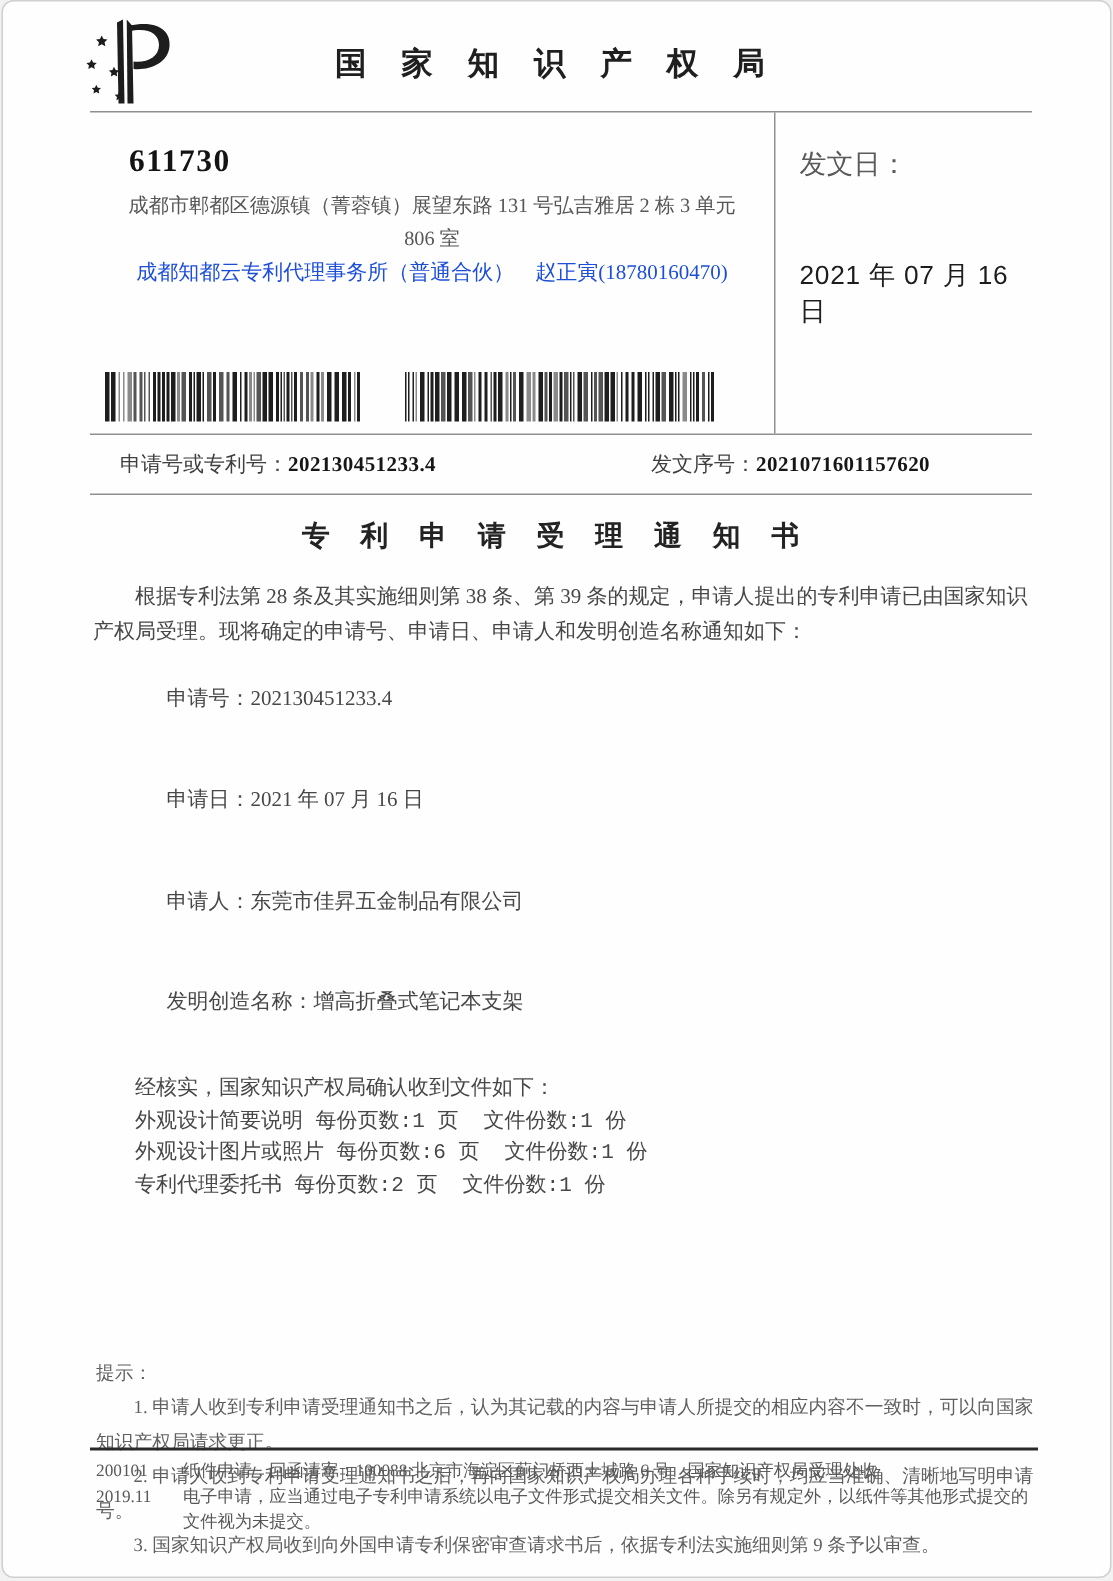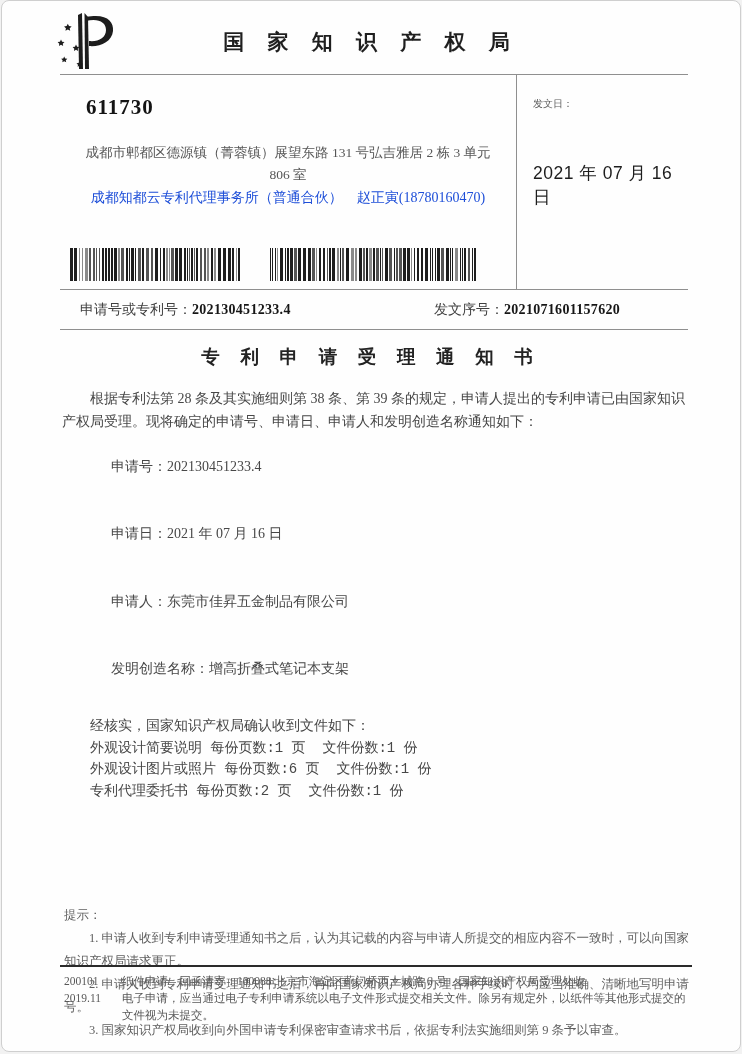--- a/index.html
+++ b/index.html
@@ -14,30 +14,30 @@
   .logo{position:absolute;left:46px;top:10px;width:78px;height:62px;}
   .org-title{
     text-align:center;padding-top:27px;font-size:21px;font-weight:bold;
     letter-spacing:9px;color:#1f1f1f;
   }
   .hrule{margin-left:58px;width:628px;height:1px;background:#8f8f8f;}
   
   .addr-section{margin-left:58px;width:628px;height:214px;display:flex;position:relative;}
   .addr-left{width:456px;position:relative;}
   .postcode{margin:20px 0 0 26px;font-size:21px;font-weight:bold;color:#141414;letter-spacing:1px;}
-  .addr-line{margin-top:22px;text-align:center;font-size:13.5px;line-height:22px;color:#565656;padding:0 6px;}
+  .addr-line{margin-top:6px;text-align:center;font-size:13.5px;line-height:22px;color:#565656;padding:0 6px;}
   .addr-line2{text-align:center;font-size:13.5px;line-height:22px;color:#565656;}
   .agency-line{margin-top:3px;text-align:center;font-size:14px;color:#1d4ed8;white-space:pre-wrap;}
   .barcodes{position:absolute;left:10px;bottom:8px;display:flex;gap:28px;}
   .barcode{display:flex;height:33px;align-items:stretch;}
   .barcode i{display:block;height:100%;}
   .bc1{width:172px;}
   .bc2{width:208px;}
   .date-box{flex:1;border-left:1px solid #8f8f8f;padding:22px 0 0 16px;}
-  .date-label{font-size:10px;color:#5a5a5a;}
+  .date-label{font-size:18px;color:#5a5a5a;}
   .date-value{margin-top:50px;font-size:17.5px;color:#1d1d1d;font-family:"Liberation Sans","DejaVu Sans",sans-serif;letter-spacing:.5px;}
   
   .num-row{
     margin-left:58px;width:628px;height:39px;border-bottom:1px solid #8f8f8f;
     display:flex;align-items:center;font-size:14px;color:#3f3f3f;gap:42px;
   }
   .num-row .cell1{margin-left:20px;width:312px;}
   .bold-val{font-weight:bold;color:#161616;letter-spacing:.3px;}
   
   .doc-title{

